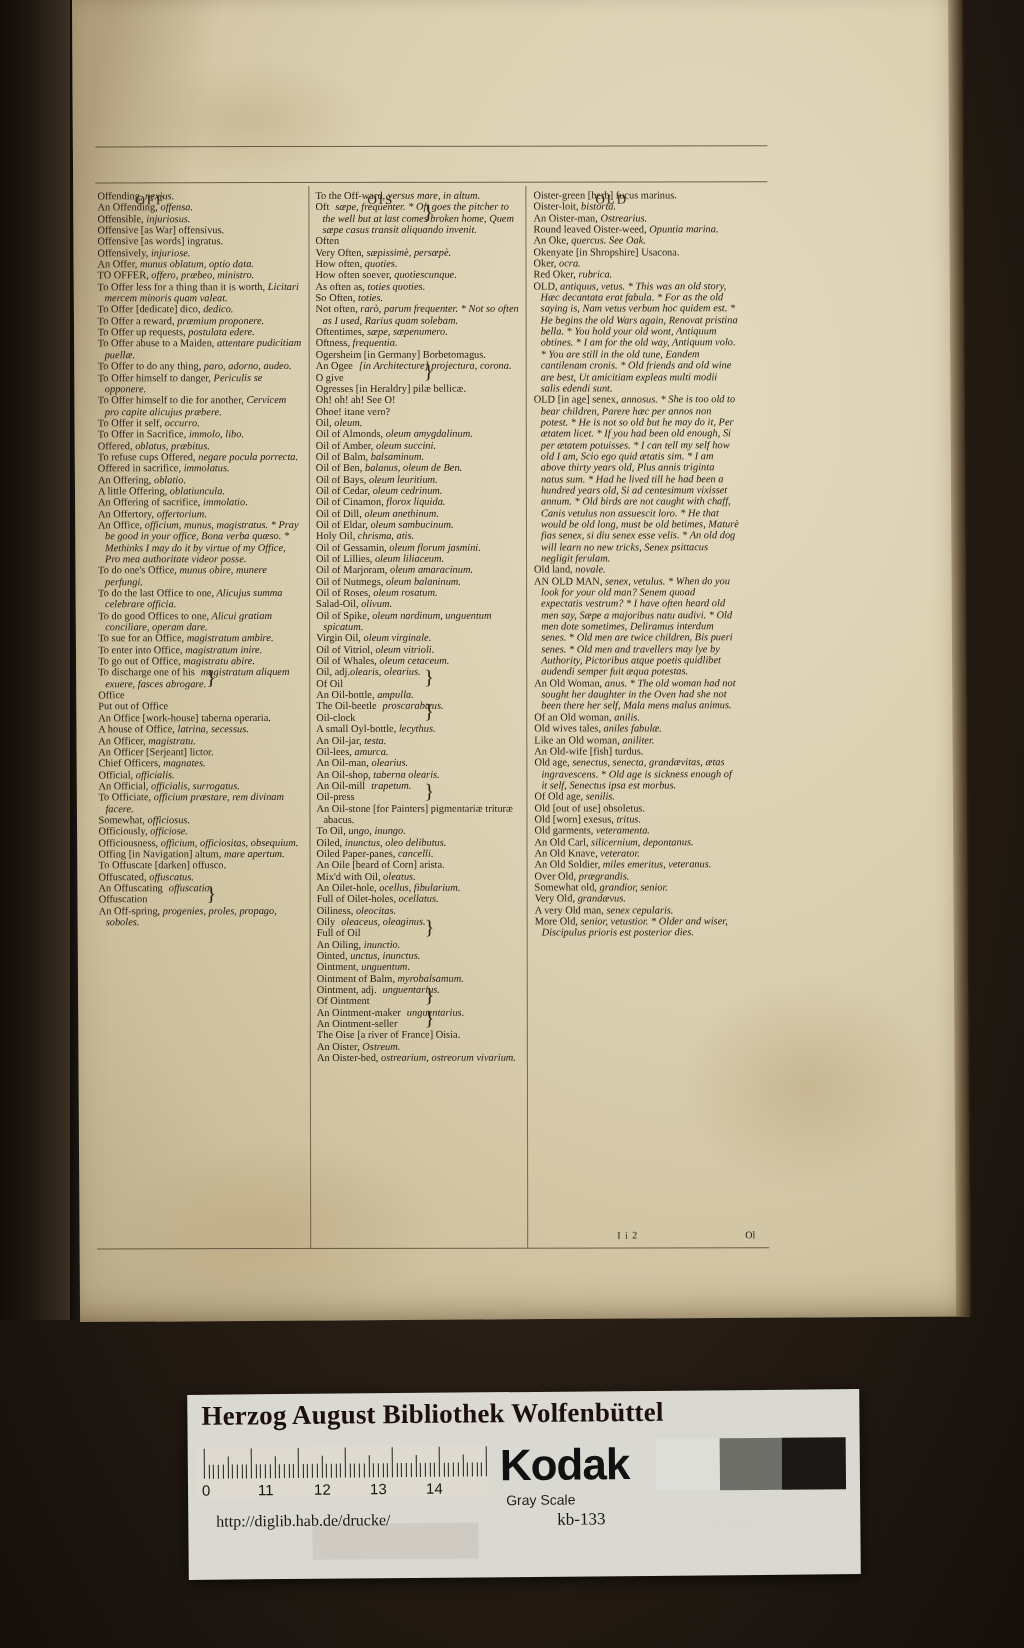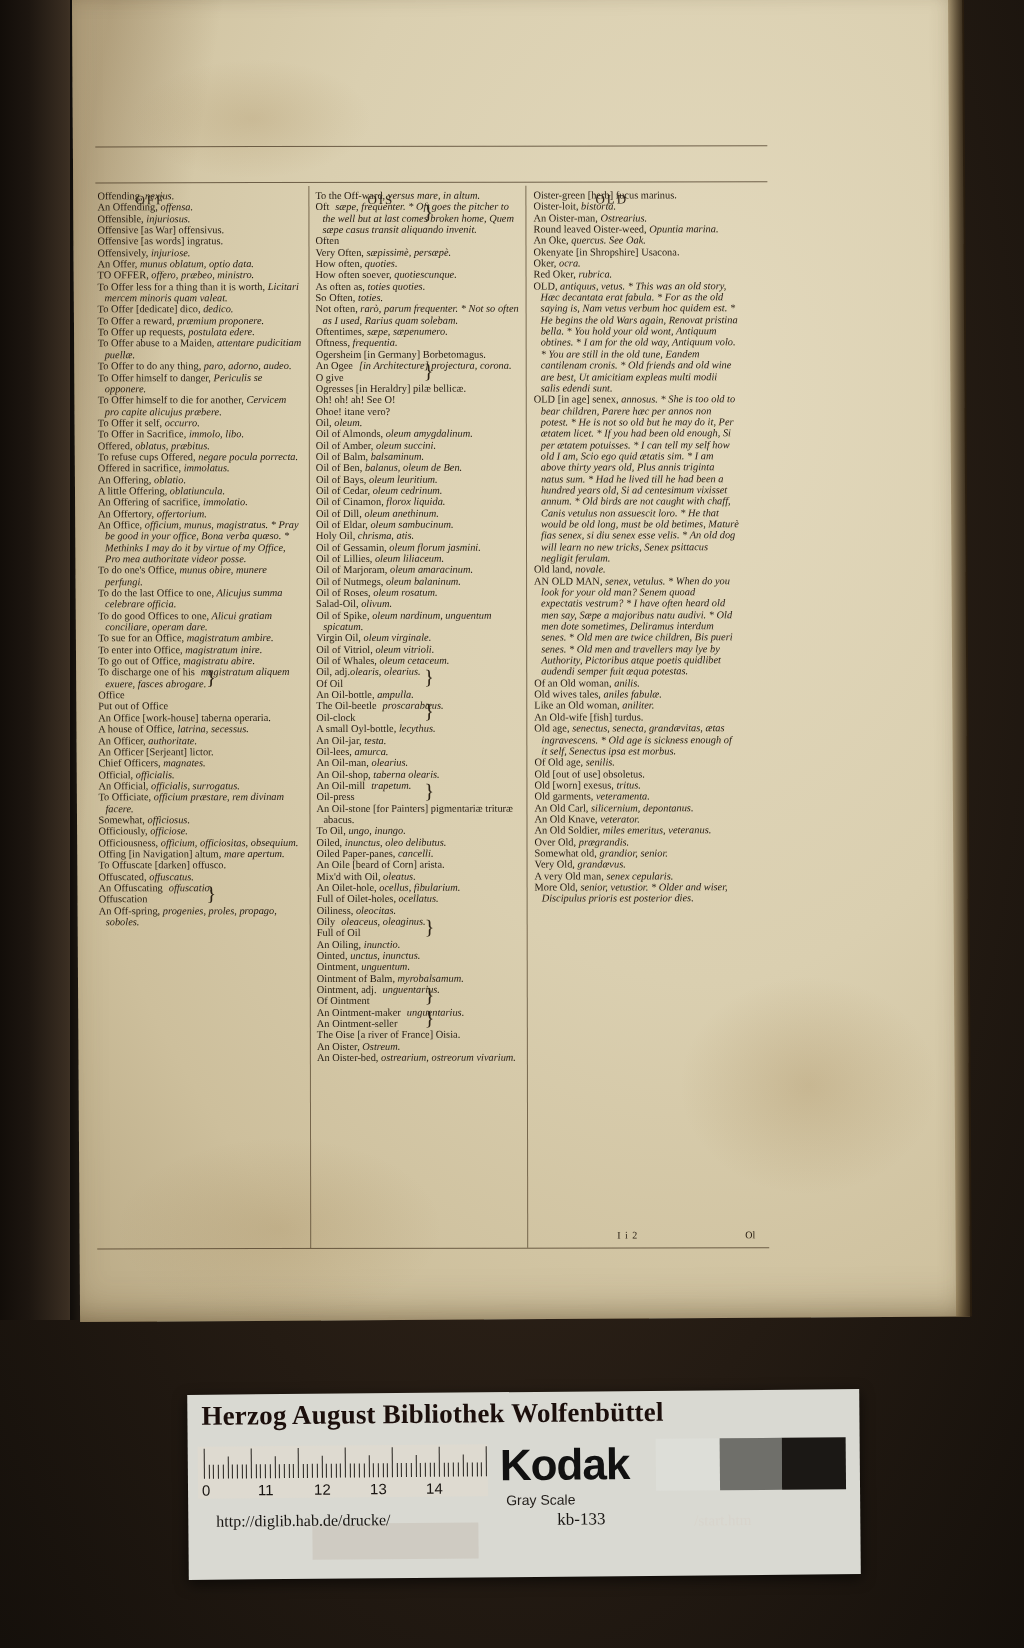--- a/index.html
+++ b/index.html
@@ -162,21 +162,21 @@
         <div class="ent"><span>To enter into Office,</span><i> magistratum inire.</i></div>
         <div class="ent"><span>To go out of Office,</span><i> magistratu abire.</i></div>
         <div class="brace-pair">
           <div class="ent"><span>To discharge one of his</span><i style="margin-left: 6px;">magistratum aliquem exuere, fasces abrogare.</i></div>
           <div class="ent"><span>   Office</span></div>
           <div class="ent"><span>Put out of Office</span></div>
           <span class="bcurly">}</span>
         </div>
         <div class="ent">An Office [work-house] taberna operaria.</div>
         <div class="ent"><span>A house of Office,</span><i> latrina, secessus.</i></div>
-        <div class="ent"><span>An Officer,</span><i> authoritate.</i></div>
+        <div class="ent"><span>An Officer,</span><i> magistratu.</i></div>
         <div class="ent">An Officer [Serjeant] lictor.</div>
         <div class="ent"><span>Chief Officers,</span><i> magnates.</i></div>
         <div class="ent"><span>Official,</span><i> officialis.</i></div>
         <div class="ent"><span>An Official,</span><i> officialis, surrogatus.</i></div>
         <div class="ent"><span>To Officiate,</span><i> officium præstare, rem divinam facere.</i></div>
         <div class="ent"><span>Somewhat,</span><i> officiosus.</i></div>
         <div class="ent"><span>Officiously,</span><i> officiose.</i></div>
         <div class="ent"><span>Officiousness,</span><i> officium, officiositas, obsequium.</i></div>
         <div class="ent"><span>Offing [in Navigation] altum,</span><i> mare apertum.</i></div>
         <div class="ent">To Offuscate [darken] offusco.</div>
@@ -292,20 +292,21 @@
         <div class="ent"><span>An Oister-man,</span><i> Ostrearius.</i></div>
         <div class="ent"><span>Round leaved Oister-weed,</span><i> Opuntia marina.</i></div>
         <div class="ent"><span>An Oke,</span><i> quercus. See Oak.</i></div>
         <div class="ent">Okenyate [in Shropshire] Usacona.</div>
         <div class="ent"><span>Oker,</span><i> ocra.</i></div>
         <div class="ent"><span>Red Oker,</span><i> rubrica.</i></div>
         <div class="ent"><span>OLD,</span><i> antiquus, vetus. * This was an old story, Hæc decantata erat fabula. * For as the old saying is, Nam vetus verbum hoc quidem est. * He begins the old Wars again, Renovat pristina bella. * You hold your old wont, Antiquum obtines. * I am for the old way, Antiquum volo. * You are still in the old tune, Eandem cantilenam cronis. * Old friends and old wine are best, Ut amicitiam expleas multi modii salis edendi sunt.</i></div>
         <div class="ent"><span>OLD [in age] senex,</span><i> annosus. * She is too old to bear children, Parere hæc per annos non potest. * He is not so old but he may do it, Per ætatem licet. * If you had been old enough, Si per ætatem potuisses. * I can tell my self how old I am, Scio ego quid ætatis sim. * I am above thirty years old, Plus annis triginta natus sum. * Had he lived till he had been a hundred years old, Si ad centesimum vixisset annum. * Old birds are not caught with chaff, Canis vetulus non assuescit loro. * He that would be old long, must be old betimes, Maturè fias senex, si diu senex esse velis. * An old dog will learn no new tricks, Senex psittacus negligit ferulam.</i></div>
         <div class="ent"><span>Old land,</span><i> novale.</i></div>
         <div class="ent"><span>AN OLD MAN,</span><i> senex, vetulus. * When do you look for your old man? Senem quoad expectatis vestrum? * I have often heard old men say, Sæpe a majoribus natu audivi. * Old men dote sometimes, Deliramus interdum senes. * Old men are twice children, Bis pueri senes. * Old men and travellers may lye by Authority, Pictoribus atque poetis quidlibet audendi semper fuit æqua potestas.</i></div>
+        <div class="ent"><span>An Old Woman,</span><i> anus. * The old woman had not sought her daughter in the Oven had she not been there her self, Mala mens malus animus.</i></div>
         <div class="ent"><span>Of an Old woman,</span><i> anilis.</i></div>
         <div class="ent"><span>Old wives tales,</span><i> aniles fabulæ.</i></div>
         <div class="ent"><span>Like an Old woman,</span><i> aniliter.</i></div>
         <div class="ent">An Old-wife [fish] turdus.</div>
         <div class="ent"><span>Old age,</span><i> senectus, senecta, grandævitas, ætas ingravescens. * Old age is sickness enough of it self, Senectus ipsa est morbus.</i></div>
         <div class="ent"><span>Of Old age,</span><i> senilis.</i></div>
         <div class="ent">Old [out of use] obsoletus.</div>
         <div class="ent"><span>Old [worn] exesus,</span><i> tritus.</i></div>
         <div class="ent"><span>Old garments,</span><i> veteramenta.</i></div>
         <div class="ent"><span>An Old Carl,</span><i> silicernium, depontanus.</i></div>

